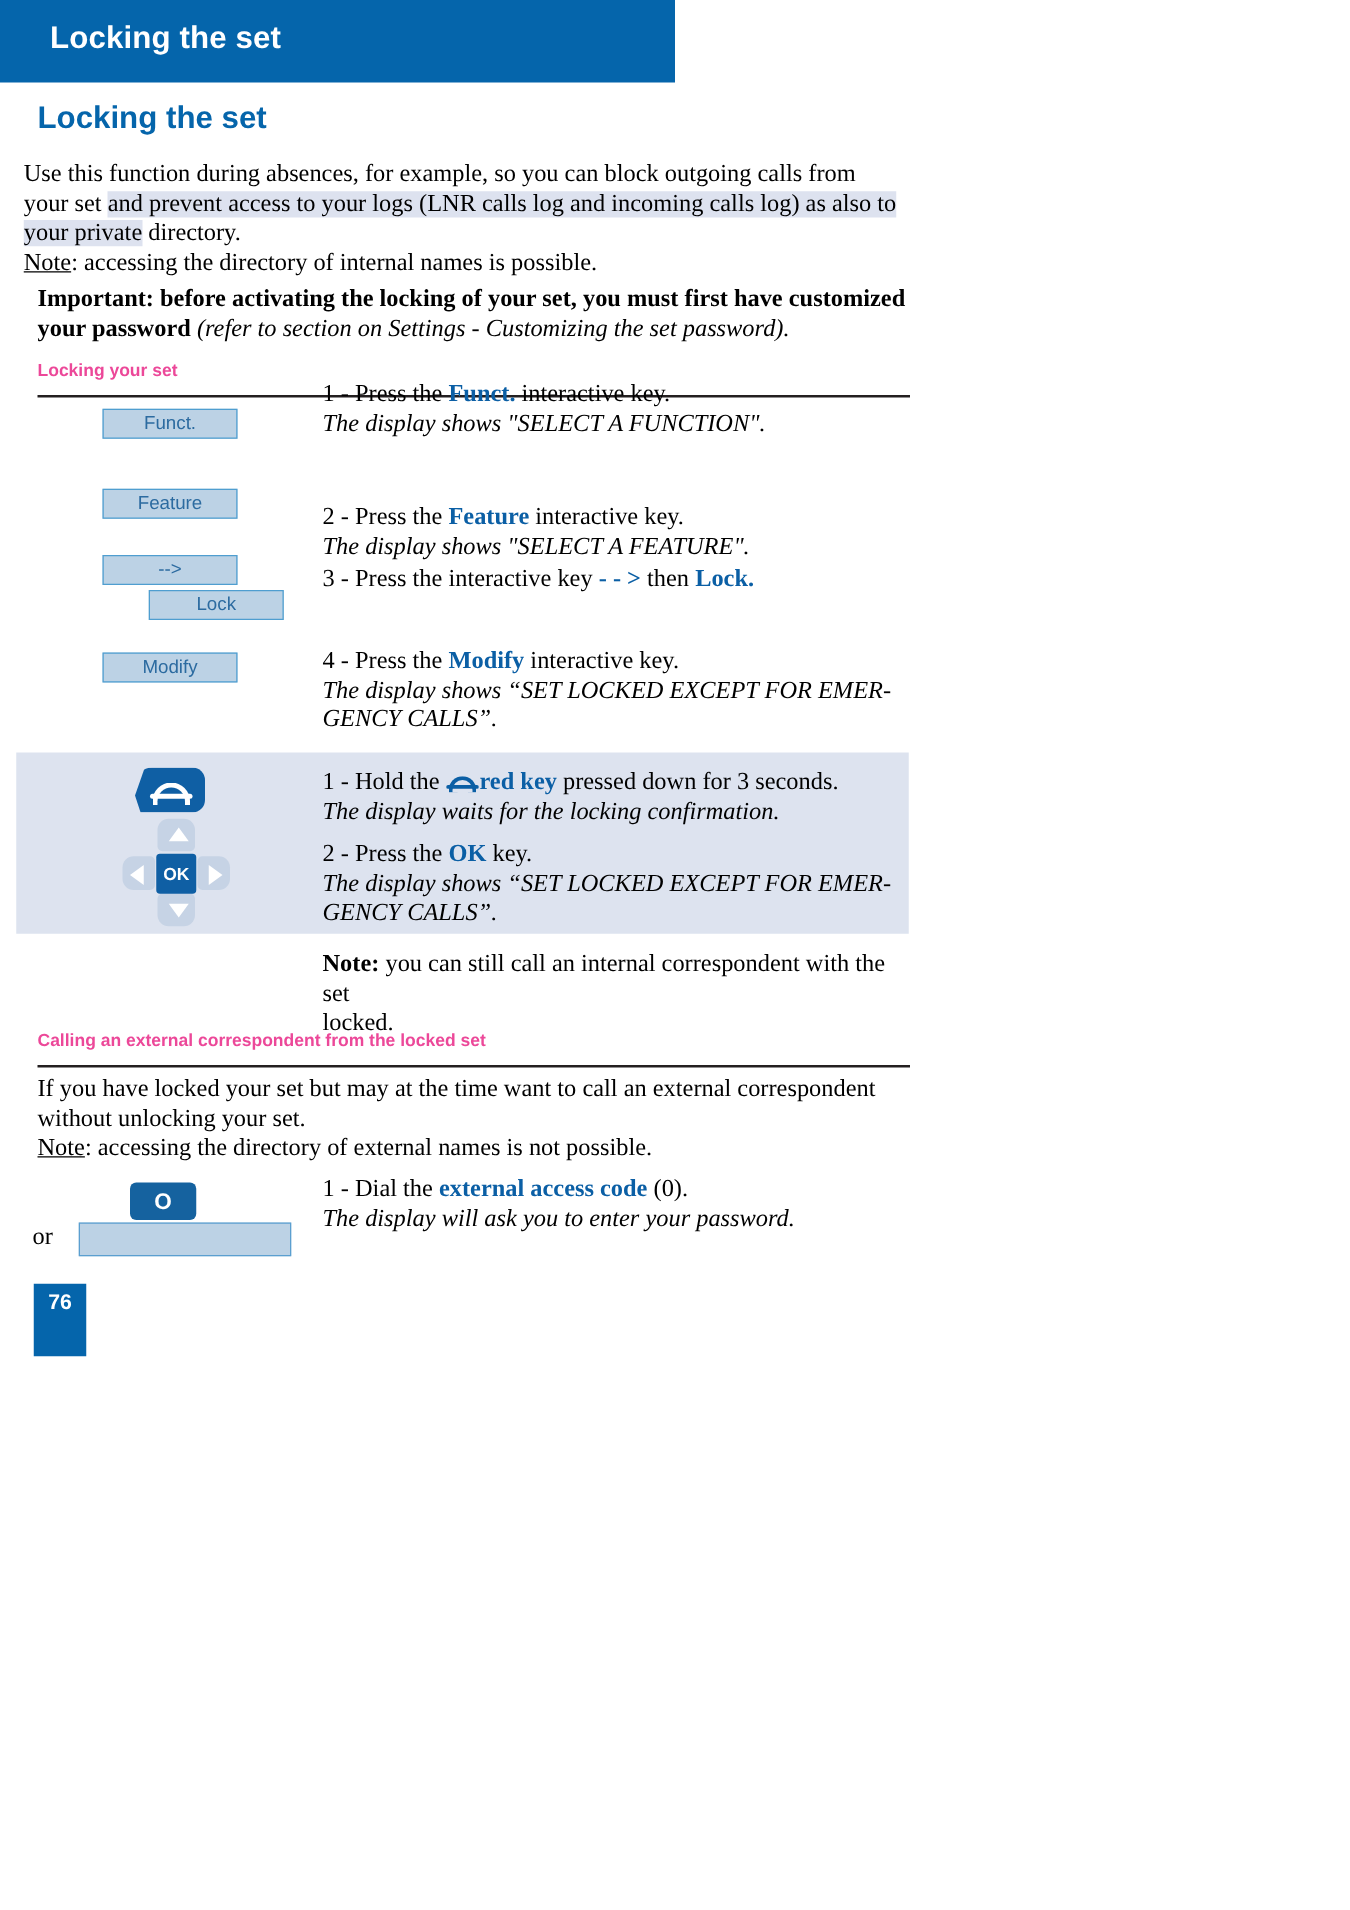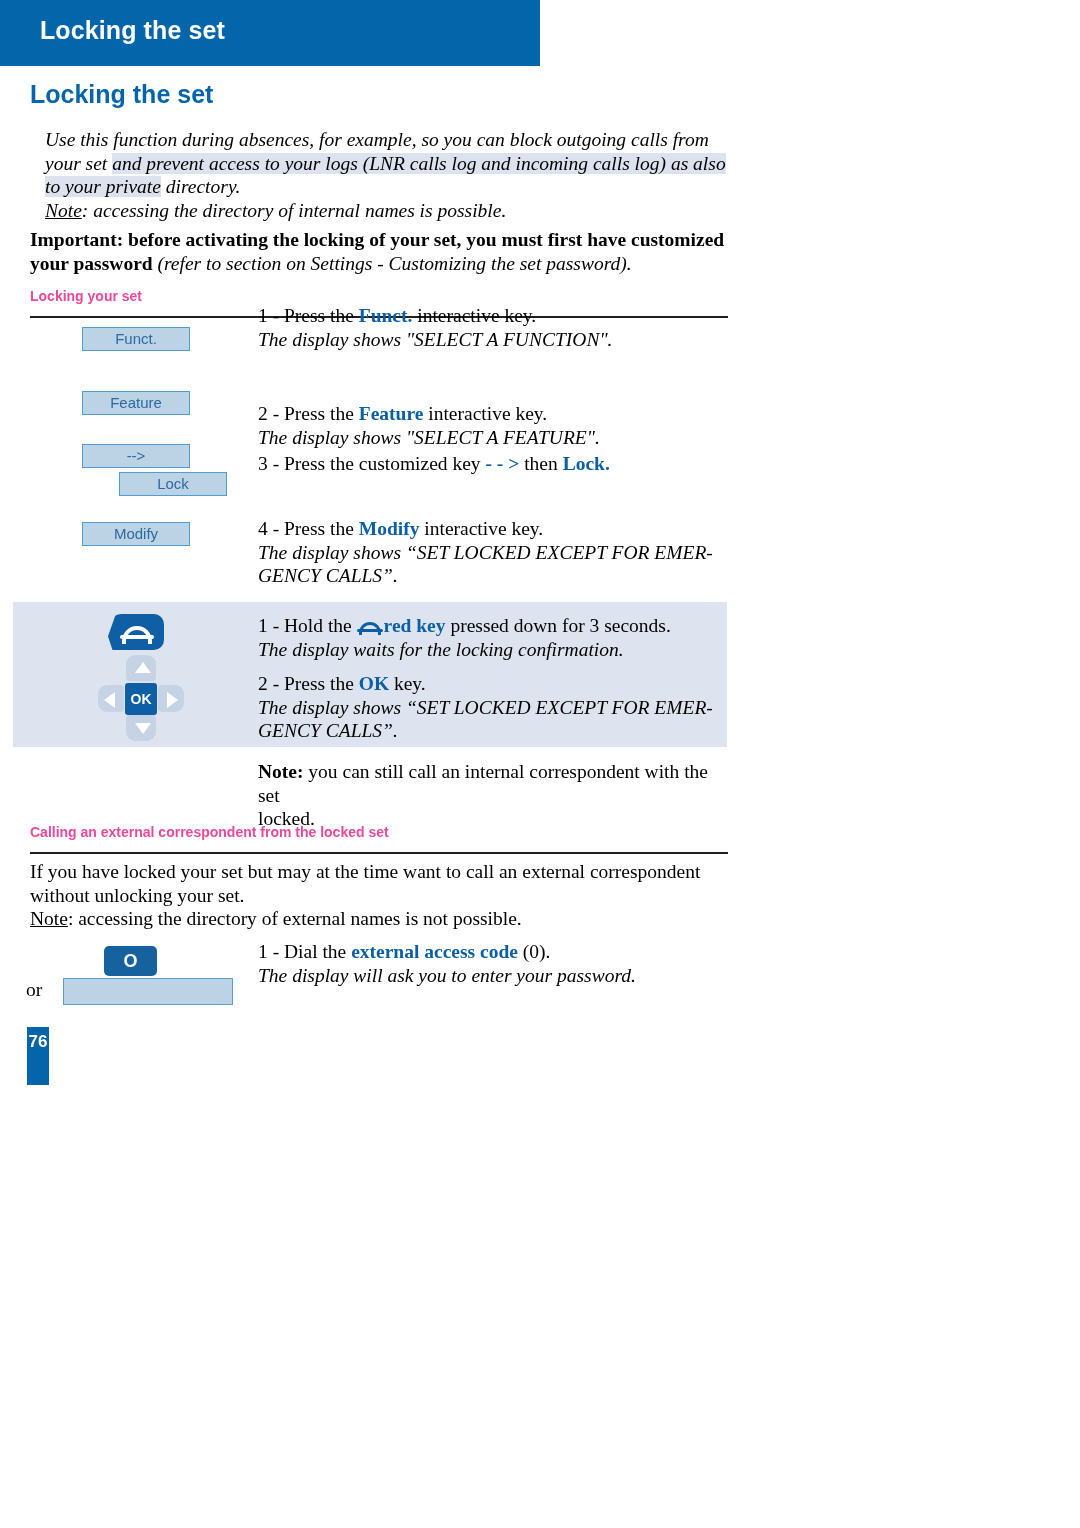--- a/index.html
+++ b/index.html
@@ -49,24 +49,23 @@
 
   
   .para {
     position: absolute;
     font-family: "Liberation Serif", serif;
     font-size: 19.5px;
     line-height: 23.5px;
     color: #000000;
   }
   .intro {
-    left: 45px;
+    left: 19px;
     top: 128px;
     width: 700px;
-    font-style: italic;
   }
   .hl {
     background: #dde2ef;
   }
   .u {
     text-decoration: underline;
     text-align: center;
   }
 
   .important {
@@ -277,21 +276,21 @@
     background: #bcd2e5;
     border: 1.5px solid #5b9fd0;
     box-sizing: border-box;
   }
 
   
   .page-num {
     position: absolute;
     left: 27px;
     top: 1027px;
-    width: 22px;
+    width: 42px;
     height: 58px;
     background: #0565ab;
     font-family: "Liberation Sans", sans-serif;
     font-weight: bold;
     font-size: 17px;
     color: #ffffff;
     text-align: center;
     line-height: 30px;
   }
 </style>
@@ -326,21 +325,21 @@
 
 <div class="key-btn" style="left:82px; top:391px;">Feature</div>
 <div class="step-text" style="left:258px; top:386px;margin-top:16px;">
   <span>2 - </span><span>Press the </span><span class="blue">Feature</span><span> interactive key.</span><br>
   <span class="disp">The display shows "SELECT A FEATURE".</span>
 </div>
 
 <div class="key-btn" style="left:82px; top:444px;">--&gt;</div>
 <div class="key-btn" style="left:82px; top:472px;margin-left:37px;">Lock</div>
 <div class="step-text" style="left:258px; top:452px;">
-  <span>3 - </span><span>Press the customized key </span><span class="blue">- - &gt;</span><span> then </span><span class="blue">Lock.</span><br>
+  <span>3 - </span><span>Press the interactive key </span><span class="blue">- - &gt;</span><span> then </span><span class="blue">Lock.</span><br>
 </div>
 
 <div class="key-btn" style="left:82px; top:522px;">Modify</div>
 <div class="step-text" style="left:258px; top:517px;">
   <span>4 - </span><span>Press the </span><span class="blue">Modify</span><span> interactive key.</span><br>
   <span class="disp">The display shows “SET LOCKED EXCEPT FOR EMER-</span><br>
   <span class="disp">GENCY CALLS”.</span>
 </div>
 
 <div class="panel"></div>

